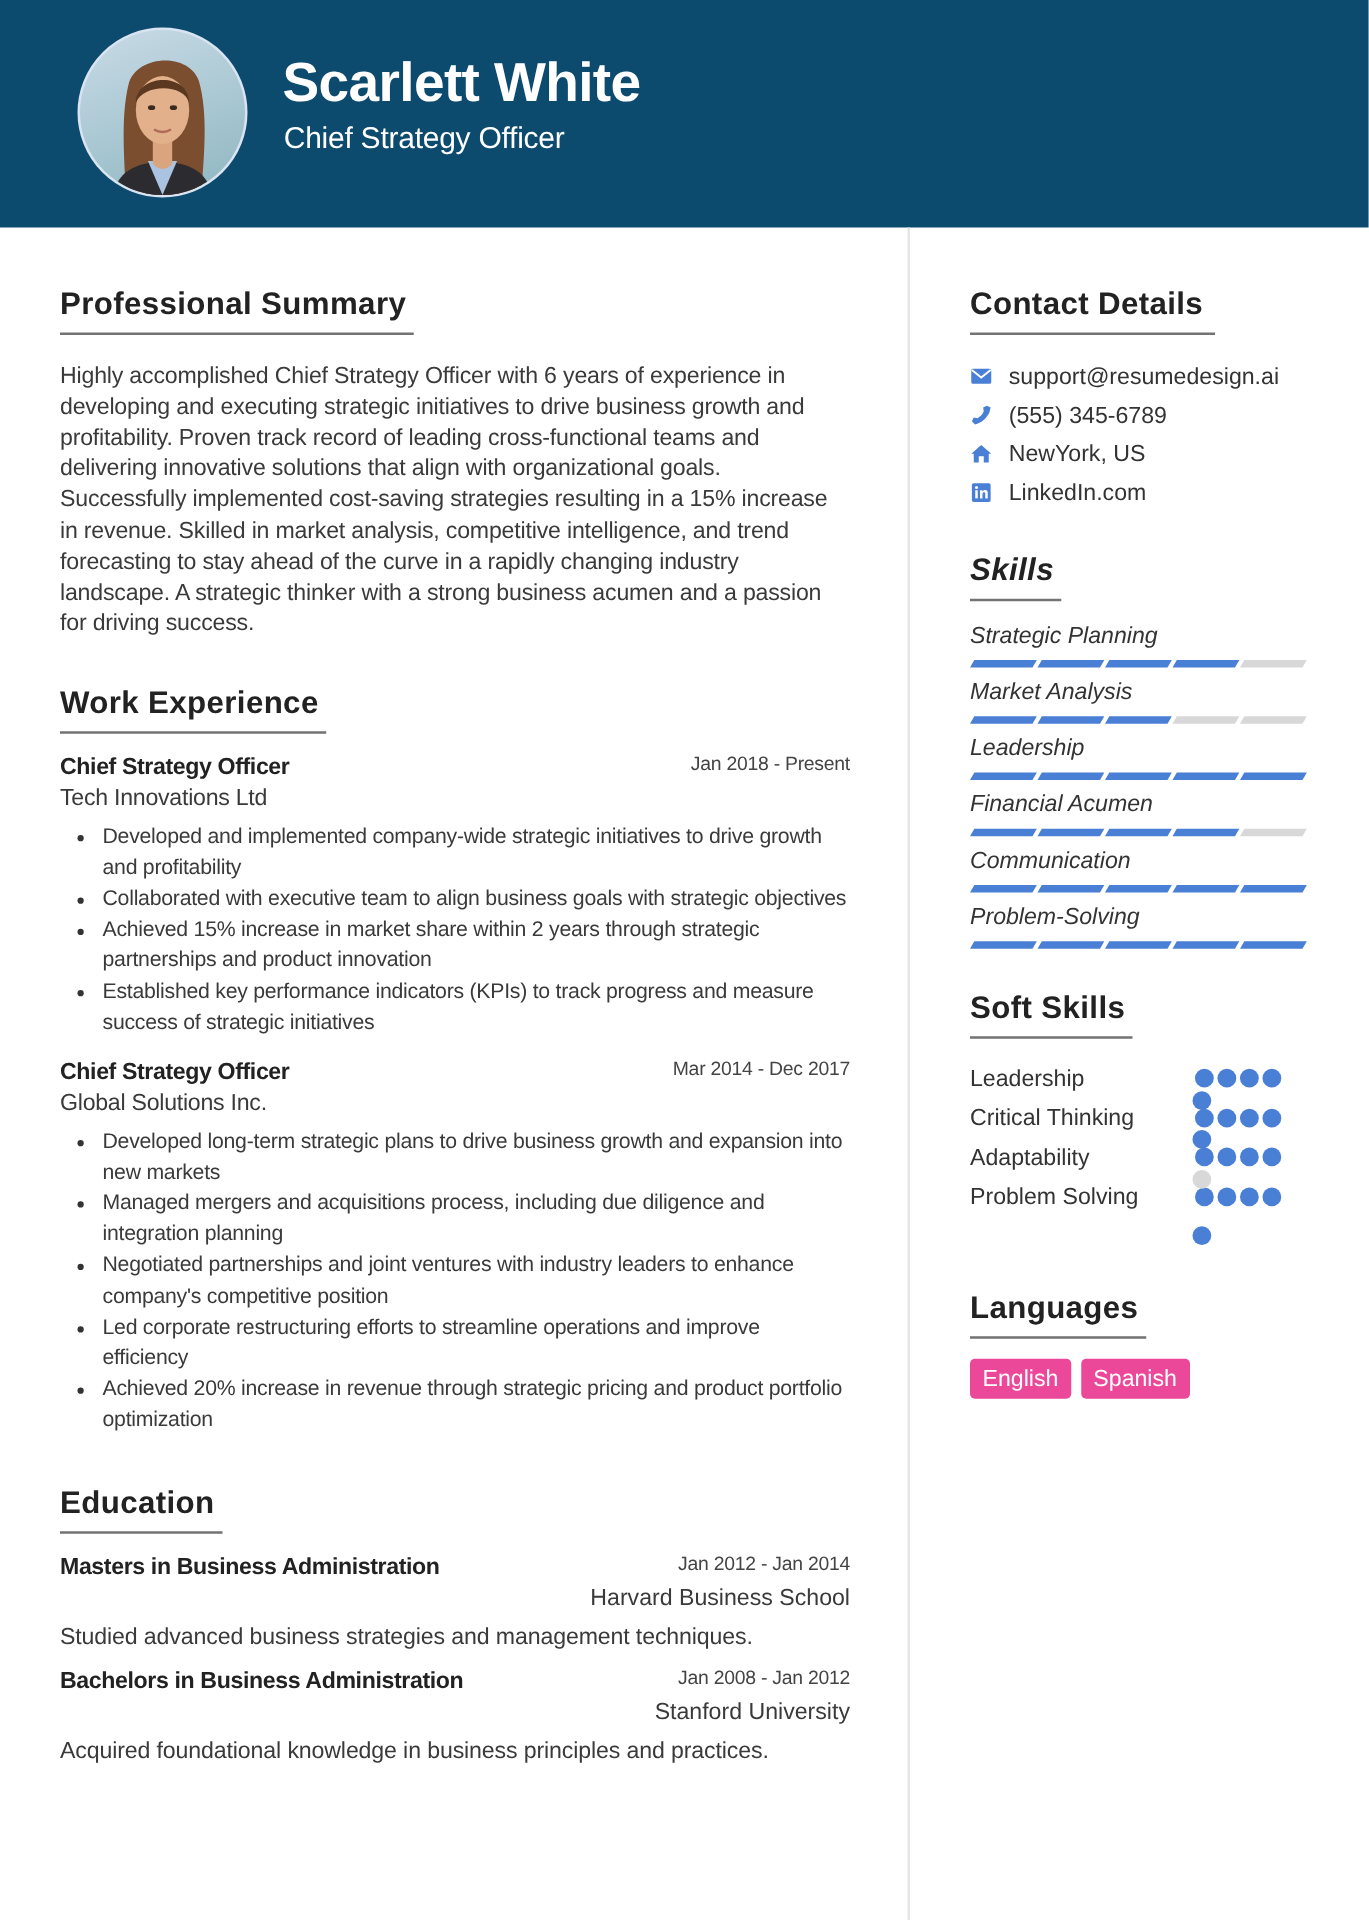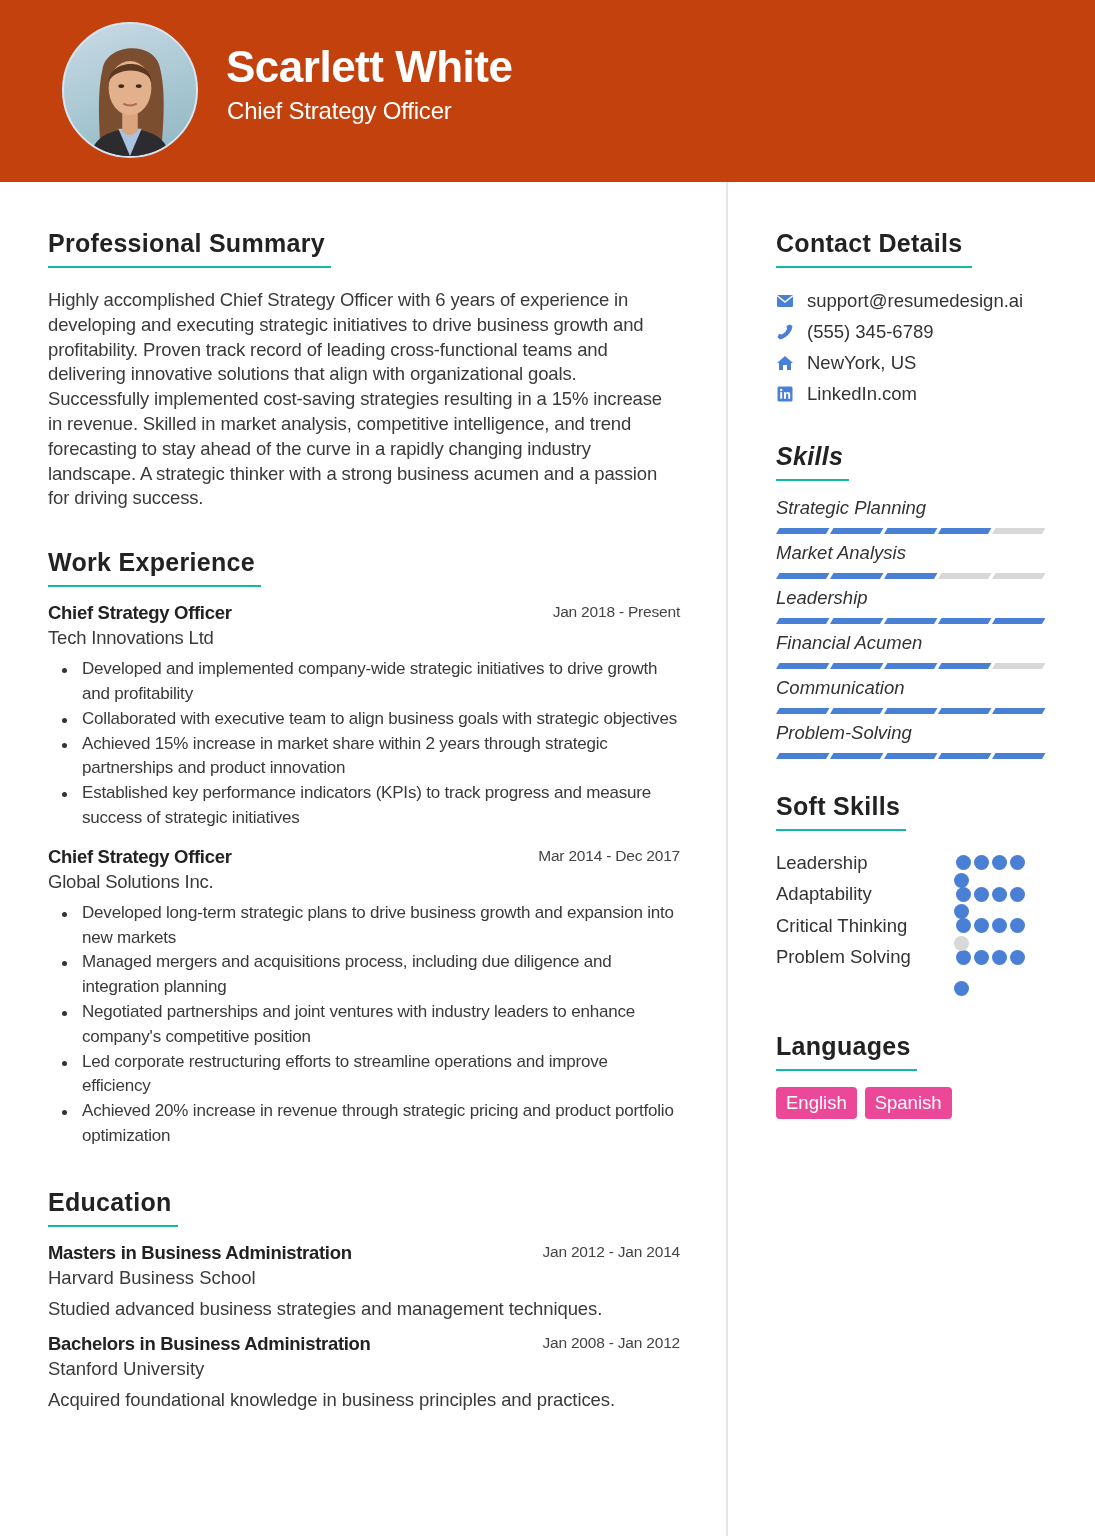--- a/index.html
+++ b/index.html
@@ -1,21 +1,21 @@
 <!DOCTYPE html>
 <html><head>
   <meta charset="utf-8">
   <style>
     * { box-sizing: border-box; margin: 0; padding: 0; }
     html, body { width: 1095px; height: 1536px; background: #ffffff; overflow: hidden; }
     body { font-family: "Liberation Sans", "DejaVu Sans", sans-serif; color: #333333; position: relative; }
 
     .header {
       position: absolute; left: 0; top: 0; width: 1095px; height: 182px;
-      background: #c2410c;
+      background: #0c4a6e;
     }
     .avatar {
       position: absolute; left: 62px; top: 22px; width: 136px; height: 136px;
       border-radius: 50%; border: 2px solid #d9e4f2; overflow: hidden;
       background: linear-gradient(160deg, #c9dbe6 0%, #a8c7d2 55%, #8fb6c0 100%);
     }
     .avatar svg { display: block; width: 100%; height: 100%; }
     .name {
       position: absolute; left: 226px; top: 40px; color: #ffffff;
       font-size: 44px; font-weight: bold; letter-spacing: -0.5px; line-height: 54px;
@@ -29,21 +29,21 @@
       position: absolute; left: 726px; top: 182px; width: 2px; height: 1354px;
       background: #e6e6e6;
     }
 
     .left { position: absolute; left: 48px; top: 226px; width: 632px; }
     .right { position: absolute; left: 776px; top: 226px; width: 280px; }
 
     .section-title {
       display: inline-block; font-size: 25px; font-weight: bold; color: #222222;
       letter-spacing: 0.3px; line-height: 34px; padding-bottom: 6px;
-      border-bottom: 2px solid #14b8a6; padding-right: 6px;
+      border-bottom: 2px solid #737373; padding-right: 6px;
     }
 
     .summary {
       margin-top: 20px; font-size: 18.5px; line-height: 24.8px; color: #3a3a3a;
       letter-spacing: -0.15px;
     }
 
     .sec-work { margin-top: 34px; }
     .job { margin-top: 14px; position: relative; }
     .job-title { font-size: 18.5px; font-weight: bold; color: #222222; line-height: 24px; letter-spacing: -0.3px; }
@@ -57,21 +57,21 @@
     .bullets li::before {
       content: ""; position: absolute; left: 14px; top: 11px; width: 5px; height: 5px;
       border-radius: 50%; background: #333333;
     }
 
     .sec-edu { margin-top: 36px; }
     .edu { margin-top: 14px; position: relative; }
     .edu + .edu { margin-top: 10px; }
     .edu-title { font-size: 18.5px; font-weight: bold; color: #222222; line-height: 24px; letter-spacing: -0.3px; }
     .edu-date { position: absolute; right: 0; top: 2px; font-size: 15.5px; color: #444444; letter-spacing: -0.2px; }
-    .edu-school { font-size: 18.5px; color: #3a3a3a; line-height: 26px; }
+    .edu-school { font-size: 18.5px; color: #3a3a3a; line-height: 26px; text-align: right; }
     .edu-desc { font-size: 18.5px; color: #3a3a3a; line-height: 26px; margin-top: 5px; letter-spacing: -0.1px; }
 
     .contact-list { margin-top: 17px; list-style: none; }
     .contact-list li { display: flex; align-items: center; height: 31px; font-size: 18.5px; color: #333333; }
     .c-icon { width: 18px; height: 18px; margin-right: 13px; display: inline-flex; align-items: center; justify-content: center; }
     .c-icon svg { width: 18px; height: 18px; }
 
     .sec-skills { margin-top: 30px; font-style: italic; }
     .skill { margin-top: 8px; }
     .skill:first-of-type { margin-top: 16px; }
@@ -291,31 +291,31 @@
         <div class="soft-row">
           <span class="soft-name">Leadership</span>
           <span class="dots">
             <span class="dot"></span>
             <span class="dot"></span>
             <span class="dot"></span>
             <span class="dot"></span>
           </span>
         </div>
         <div class="soft-row">
-          <span class="soft-name">Adaptability</span>
+          <span class="soft-name">Critical Thinking</span>
           <span class="dot spill"></span>
           <span class="dots">
             <span class="dot"></span>
             <span class="dot"></span>
             <span class="dot"></span>
             <span class="dot"></span>
           </span>
         </div>
         <div class="soft-row">
-          <span class="soft-name">Critical Thinking</span>
+          <span class="soft-name">Adaptability</span>
           <span class="dot spill"></span>
           <span class="dots">
             <span class="dot"></span>
             <span class="dot"></span>
             <span class="dot"></span>
             <span class="dot"></span>
           </span>
         </div>
         <div class="soft-row">
           <span class="soft-name">Problem Solving</span>

